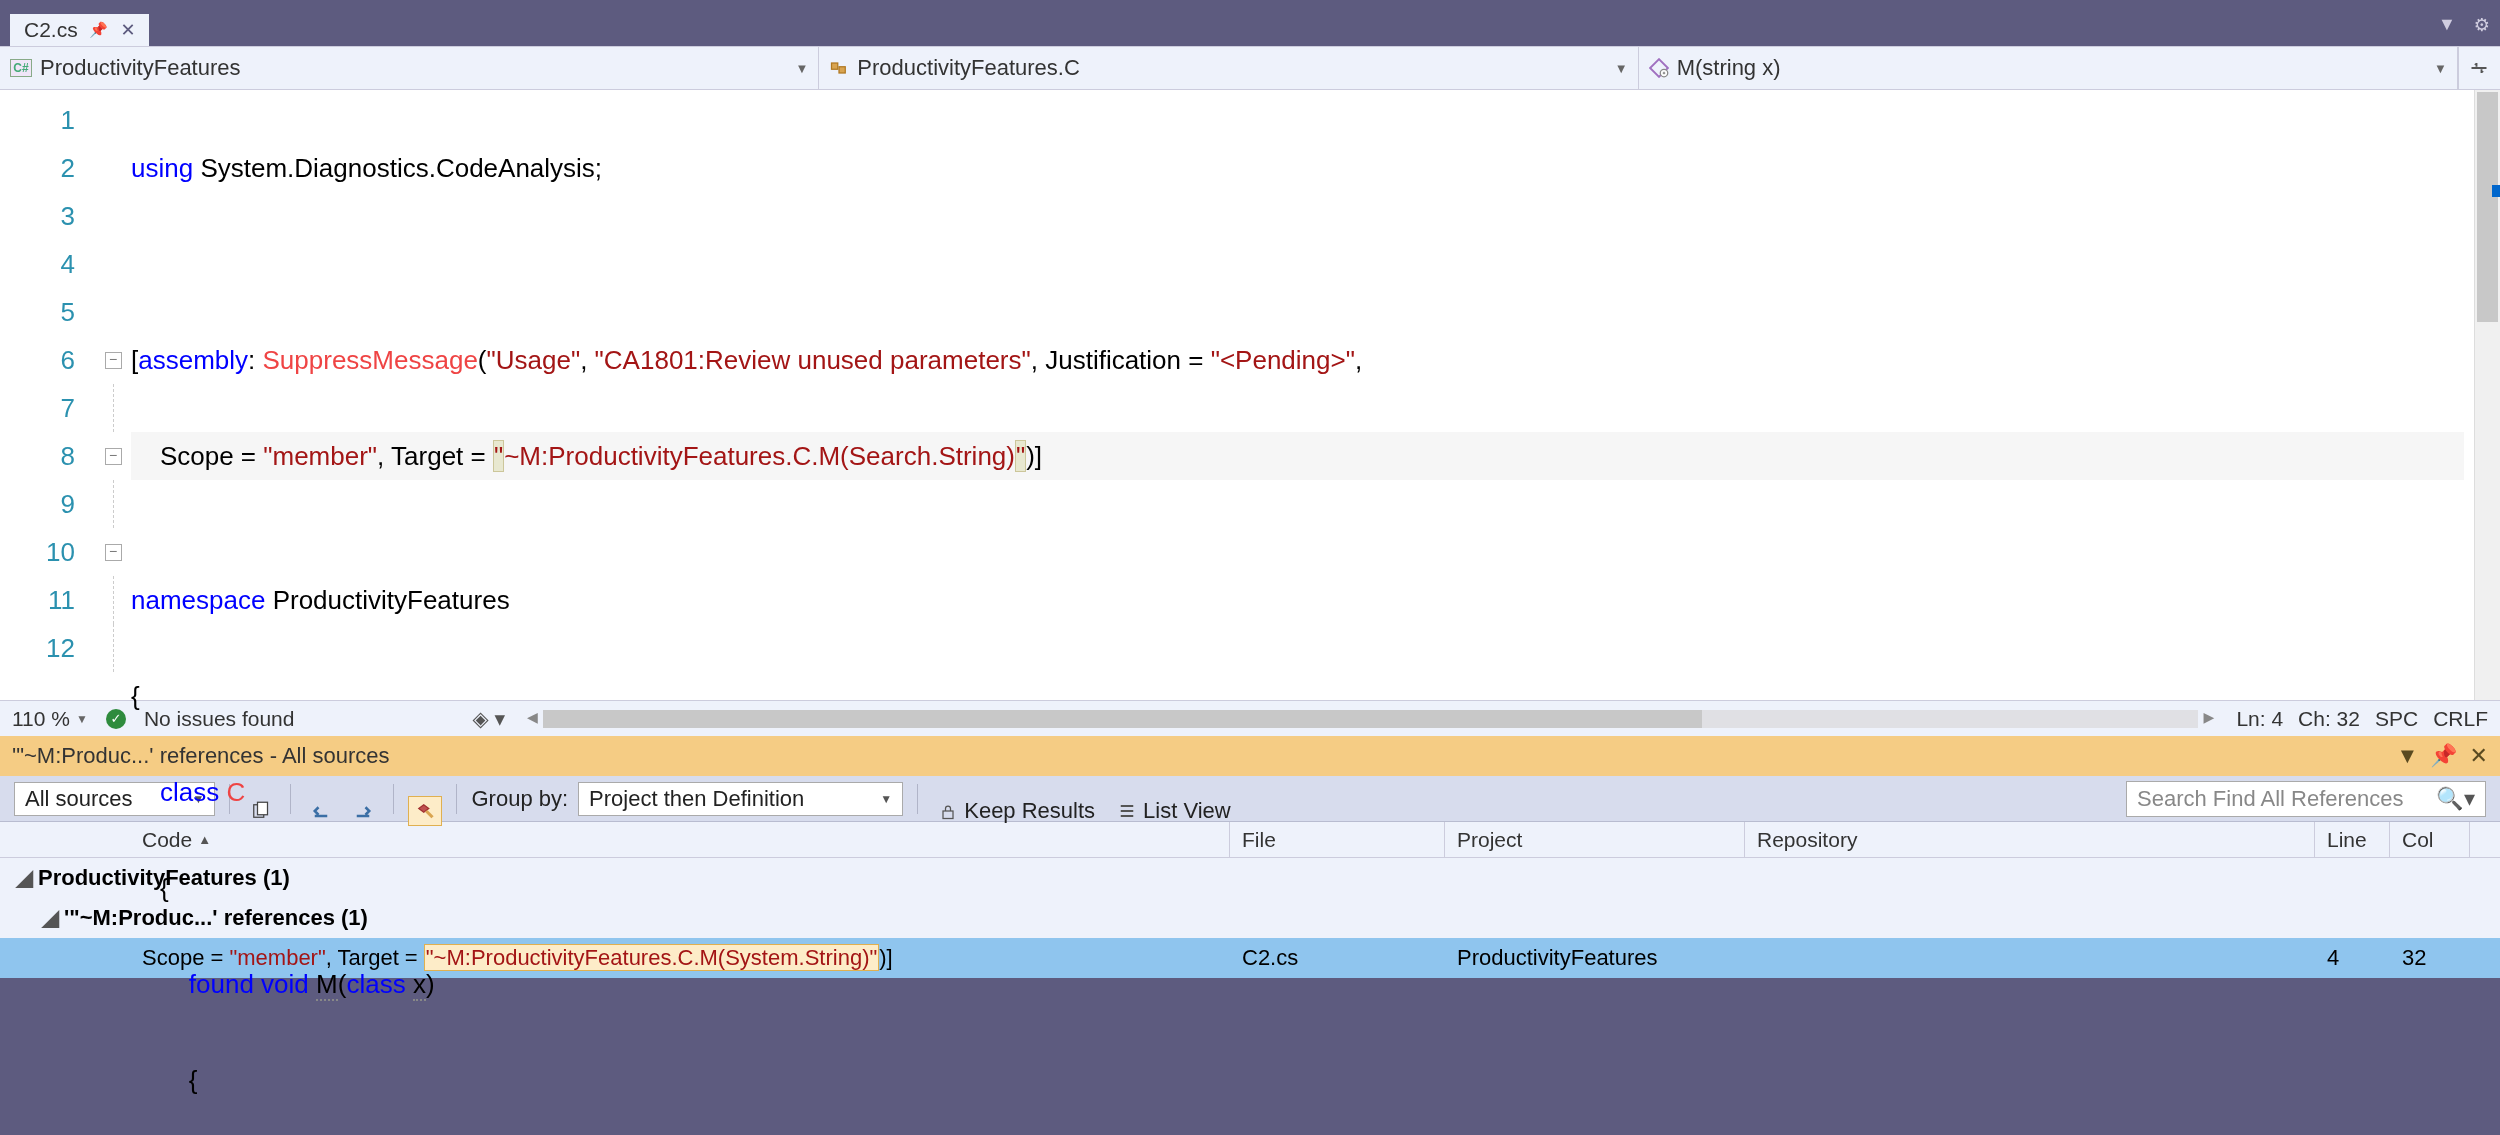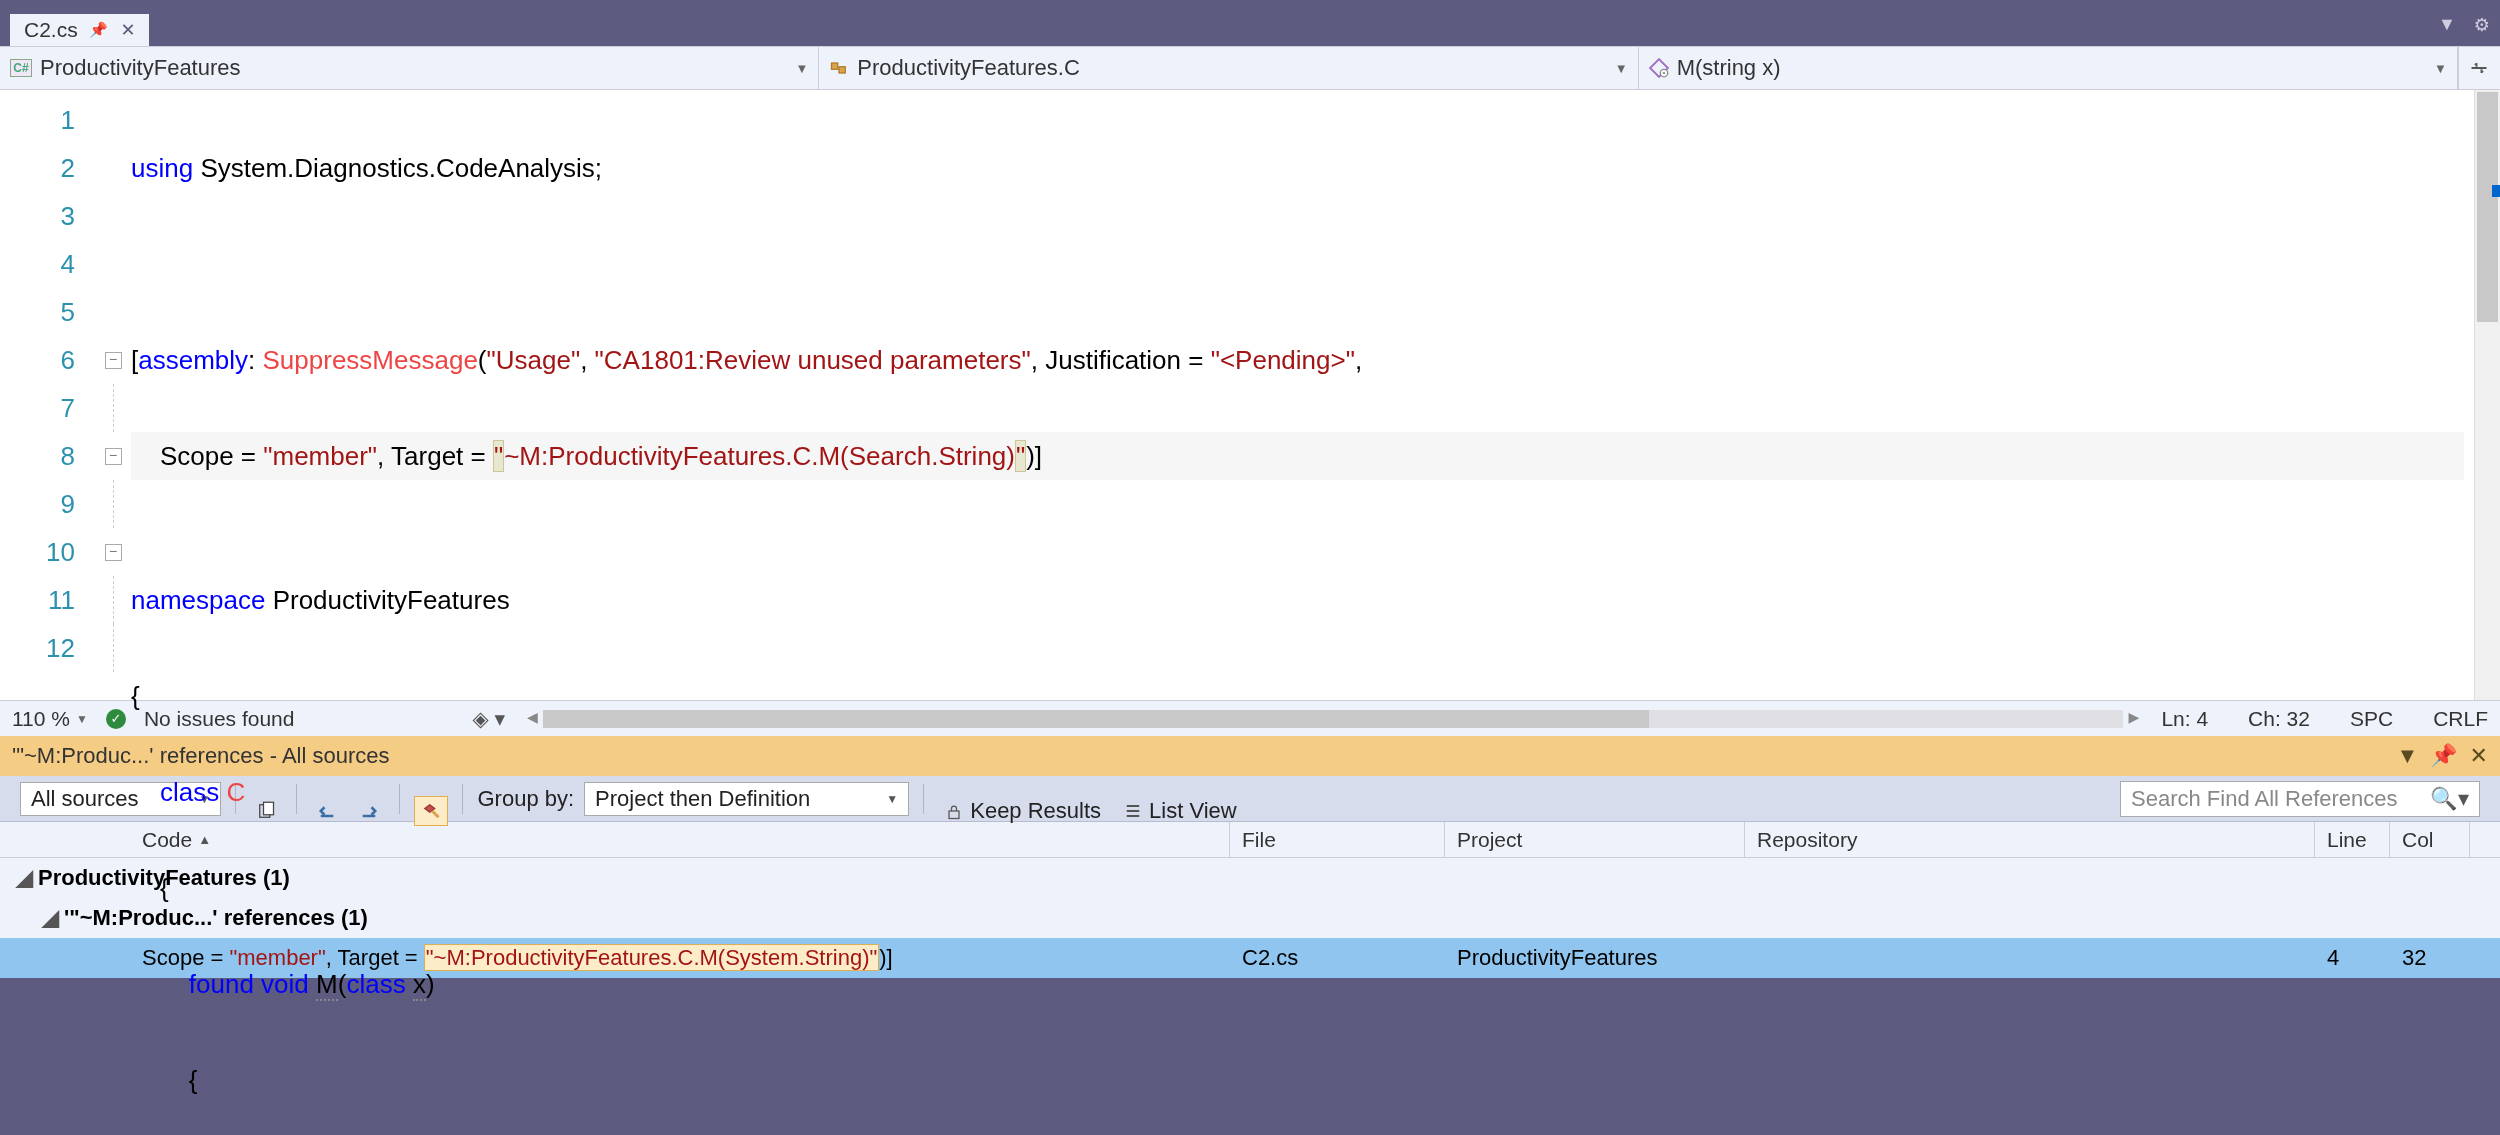--- a/index.html
+++ b/index.html
@@ -36,28 +36,28 @@
 .scroll-v { width: 26px; background: #f0f0f0; border-left: 1px solid #ddd; position: relative; }
 .scroll-thumb { position: absolute; left: 2px; right: 2px; top: 2px; height: 230px; background: #c8c8c8; }
 .minimap-mark { position: absolute; right: 0; width: 8px; height: 12px; background: #0066cc; top: 95px; }
 
 
 .statusline { height: 36px; background: #eef2fb; border-top: 1px solid #ccd; display: flex; align-items: center; padding: 0 12px; font-size: 21px; color: #333; gap: 18px; }
 .statusline .zoom { display: flex; align-items: center; gap: 6px; }
 .statusline .chk { width: 20px; height: 20px; border-radius: 50%; background: #2e8b3d; color: #fff; display: inline-flex; align-items: center; justify-content: center; font-size: 13px; }
 .statusline .scrollh { flex: 1; height: 18px; background: #e0e0e4; margin: 0 20px; position: relative; }
 .statusline .scrollh .th { position: absolute; left: 0; width: 70%; top: 0; bottom: 0; background: #c8c8c8; }
-.statusline .right { margin-left: auto; display: flex; gap: 40px; }
+.statusline .right { margin-left: auto; display: flex; gap: 15px; }
 
 
 .refhead { height: 40px; background: #f5cc84; display: flex; align-items: center; padding: 0 12px; color: #333; font-size: 22px; }
 .refhead .right { margin-left: auto; display: flex; gap: 12px; color: #5a4a20; }
 
 
-.reftool { height: 46px; background: #d7dced; border-bottom: 1px solid #b8bcd0; display: flex; align-items: center; padding: 0 20px; gap: 10px; font-size: 22px; color: #222; }
+.reftool { height: 46px; background: #d7dced; border-bottom: 1px solid #b8bcd0; display: flex; align-items: center; padding: 0 14px; gap: 10px; font-size: 22px; color: #222; }
 .reftool .combo { background: #fff; border: 1px solid #aaa; padding: 3px 10px; display: flex; align-items: center; gap: 60px; }
 .reftool .sep { width: 1px; height: 30px; background: #b0b4c8; margin: 0 4px; }
 .reftool .btn { padding: 4px 6px; cursor: pointer; display: flex; align-items: center; gap: 6px; margin-top: 24px; }
 .reftool .btn.active { border: 1px solid #e0b050; background: #fdecc8; }
 .reftool .search { margin-left: auto; background: #fff; border: 1px solid #aaa; padding: 4px 10px; width: 360px; display: flex; align-items: center; color: #888; }
 
 
 .restable { background: #eef2fb; }
 .rescols { height: 36px; display: flex; align-items: center; border-bottom: 1px solid #ccd; font-size: 21px; color: #333; }
 .rescols > div { padding: 0 12px; border-right: 1px solid #ccd; height: 100%; display: flex; align-items: center; }

